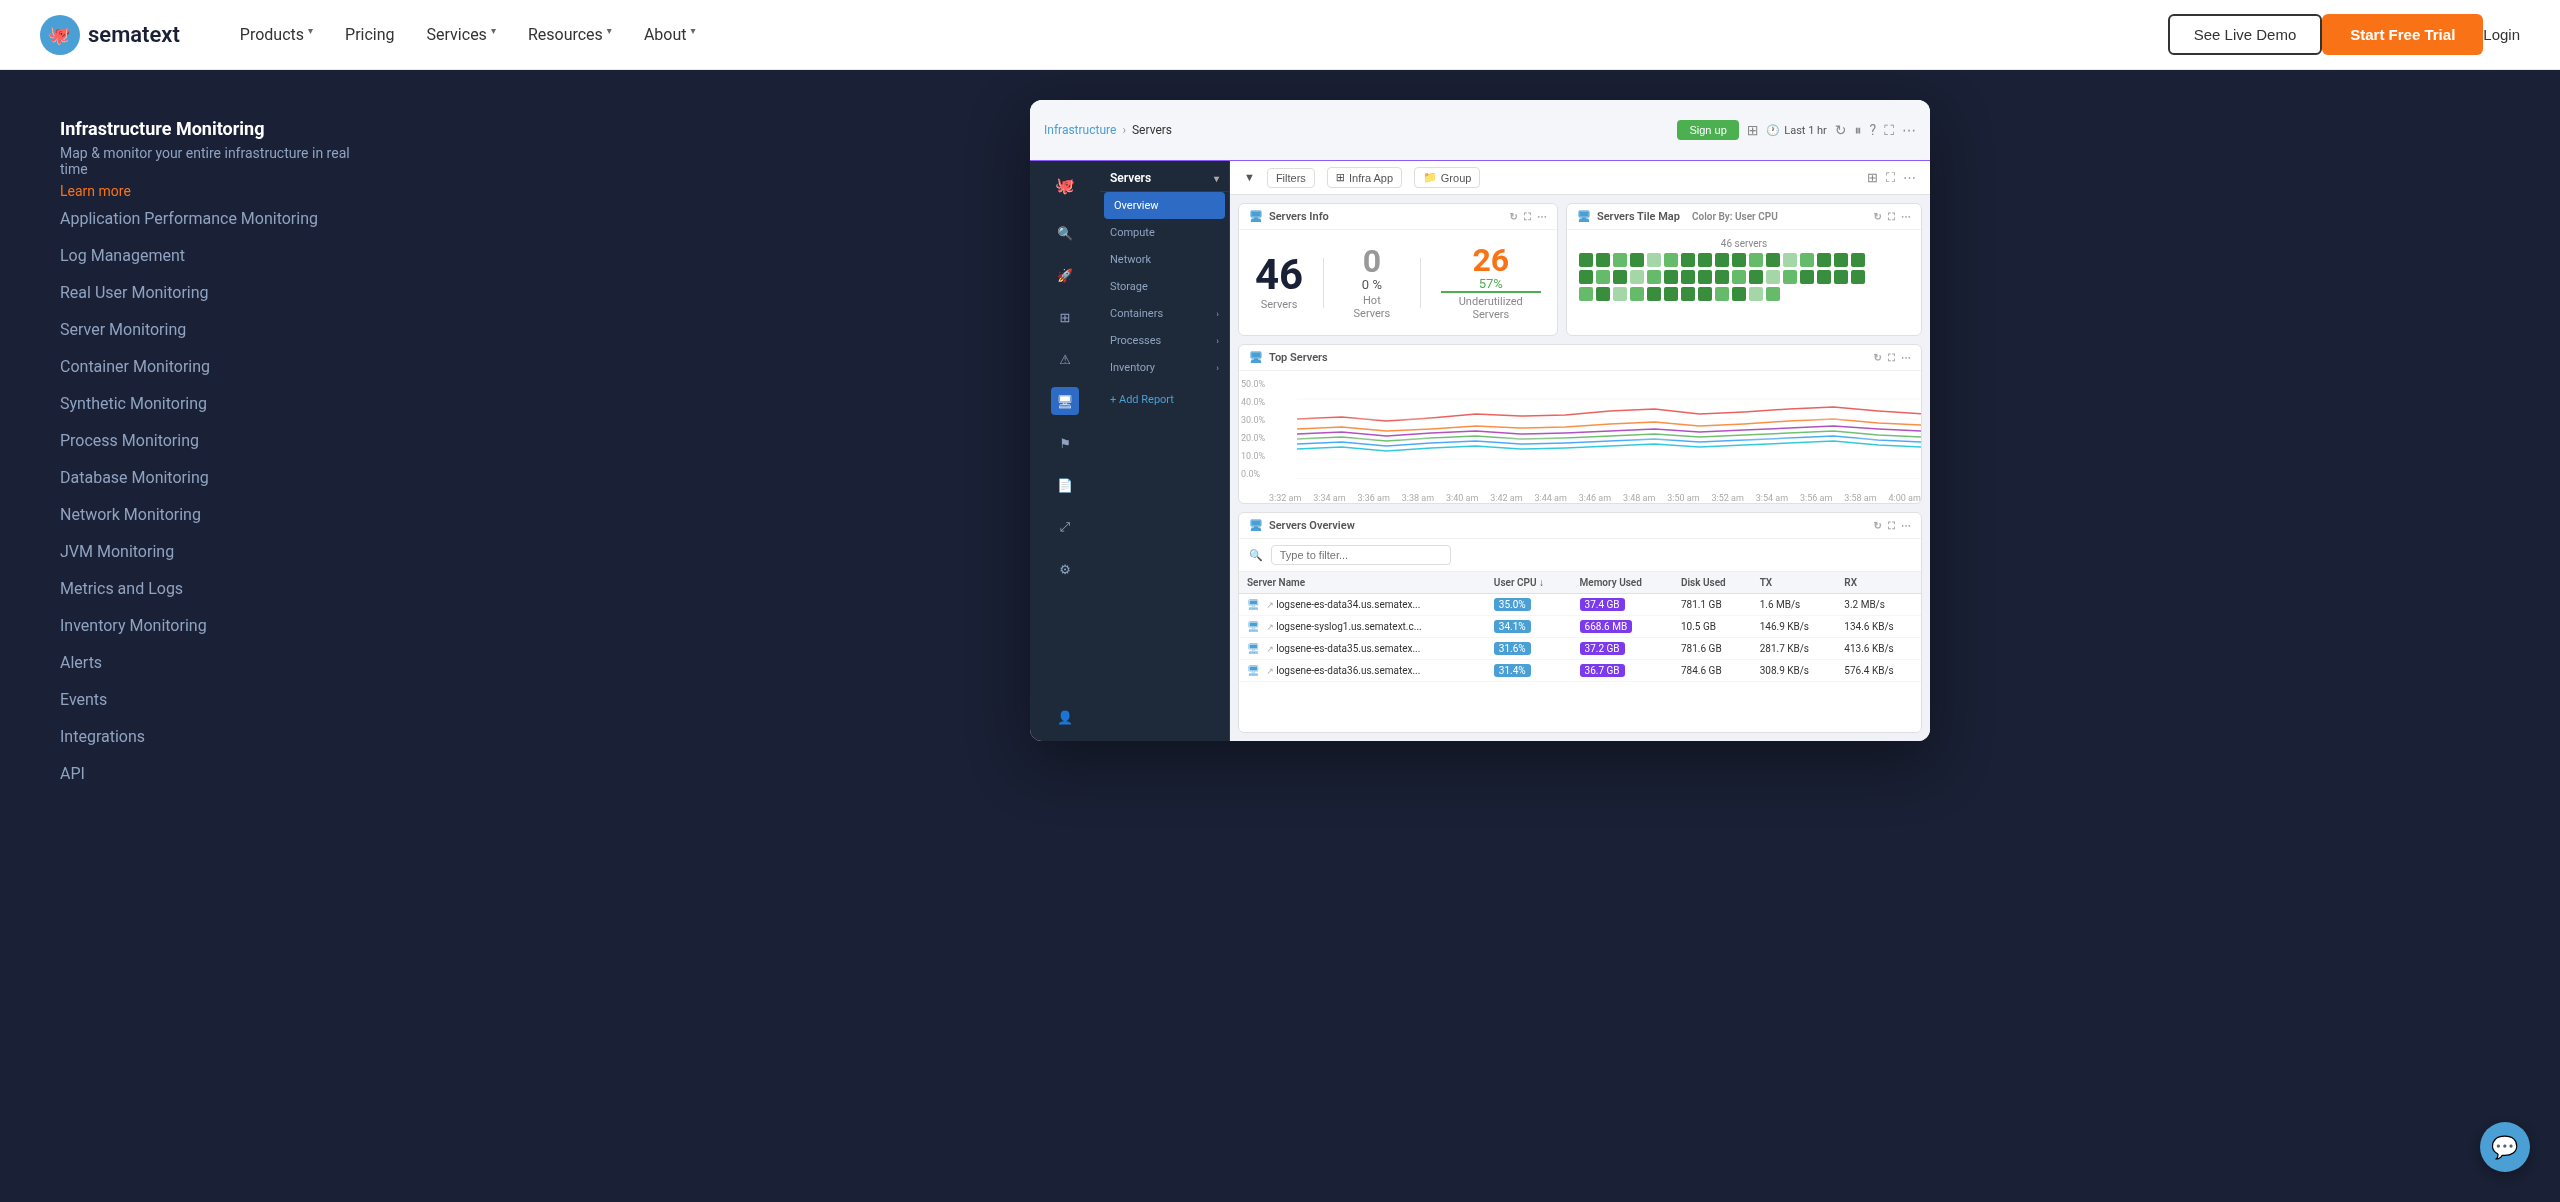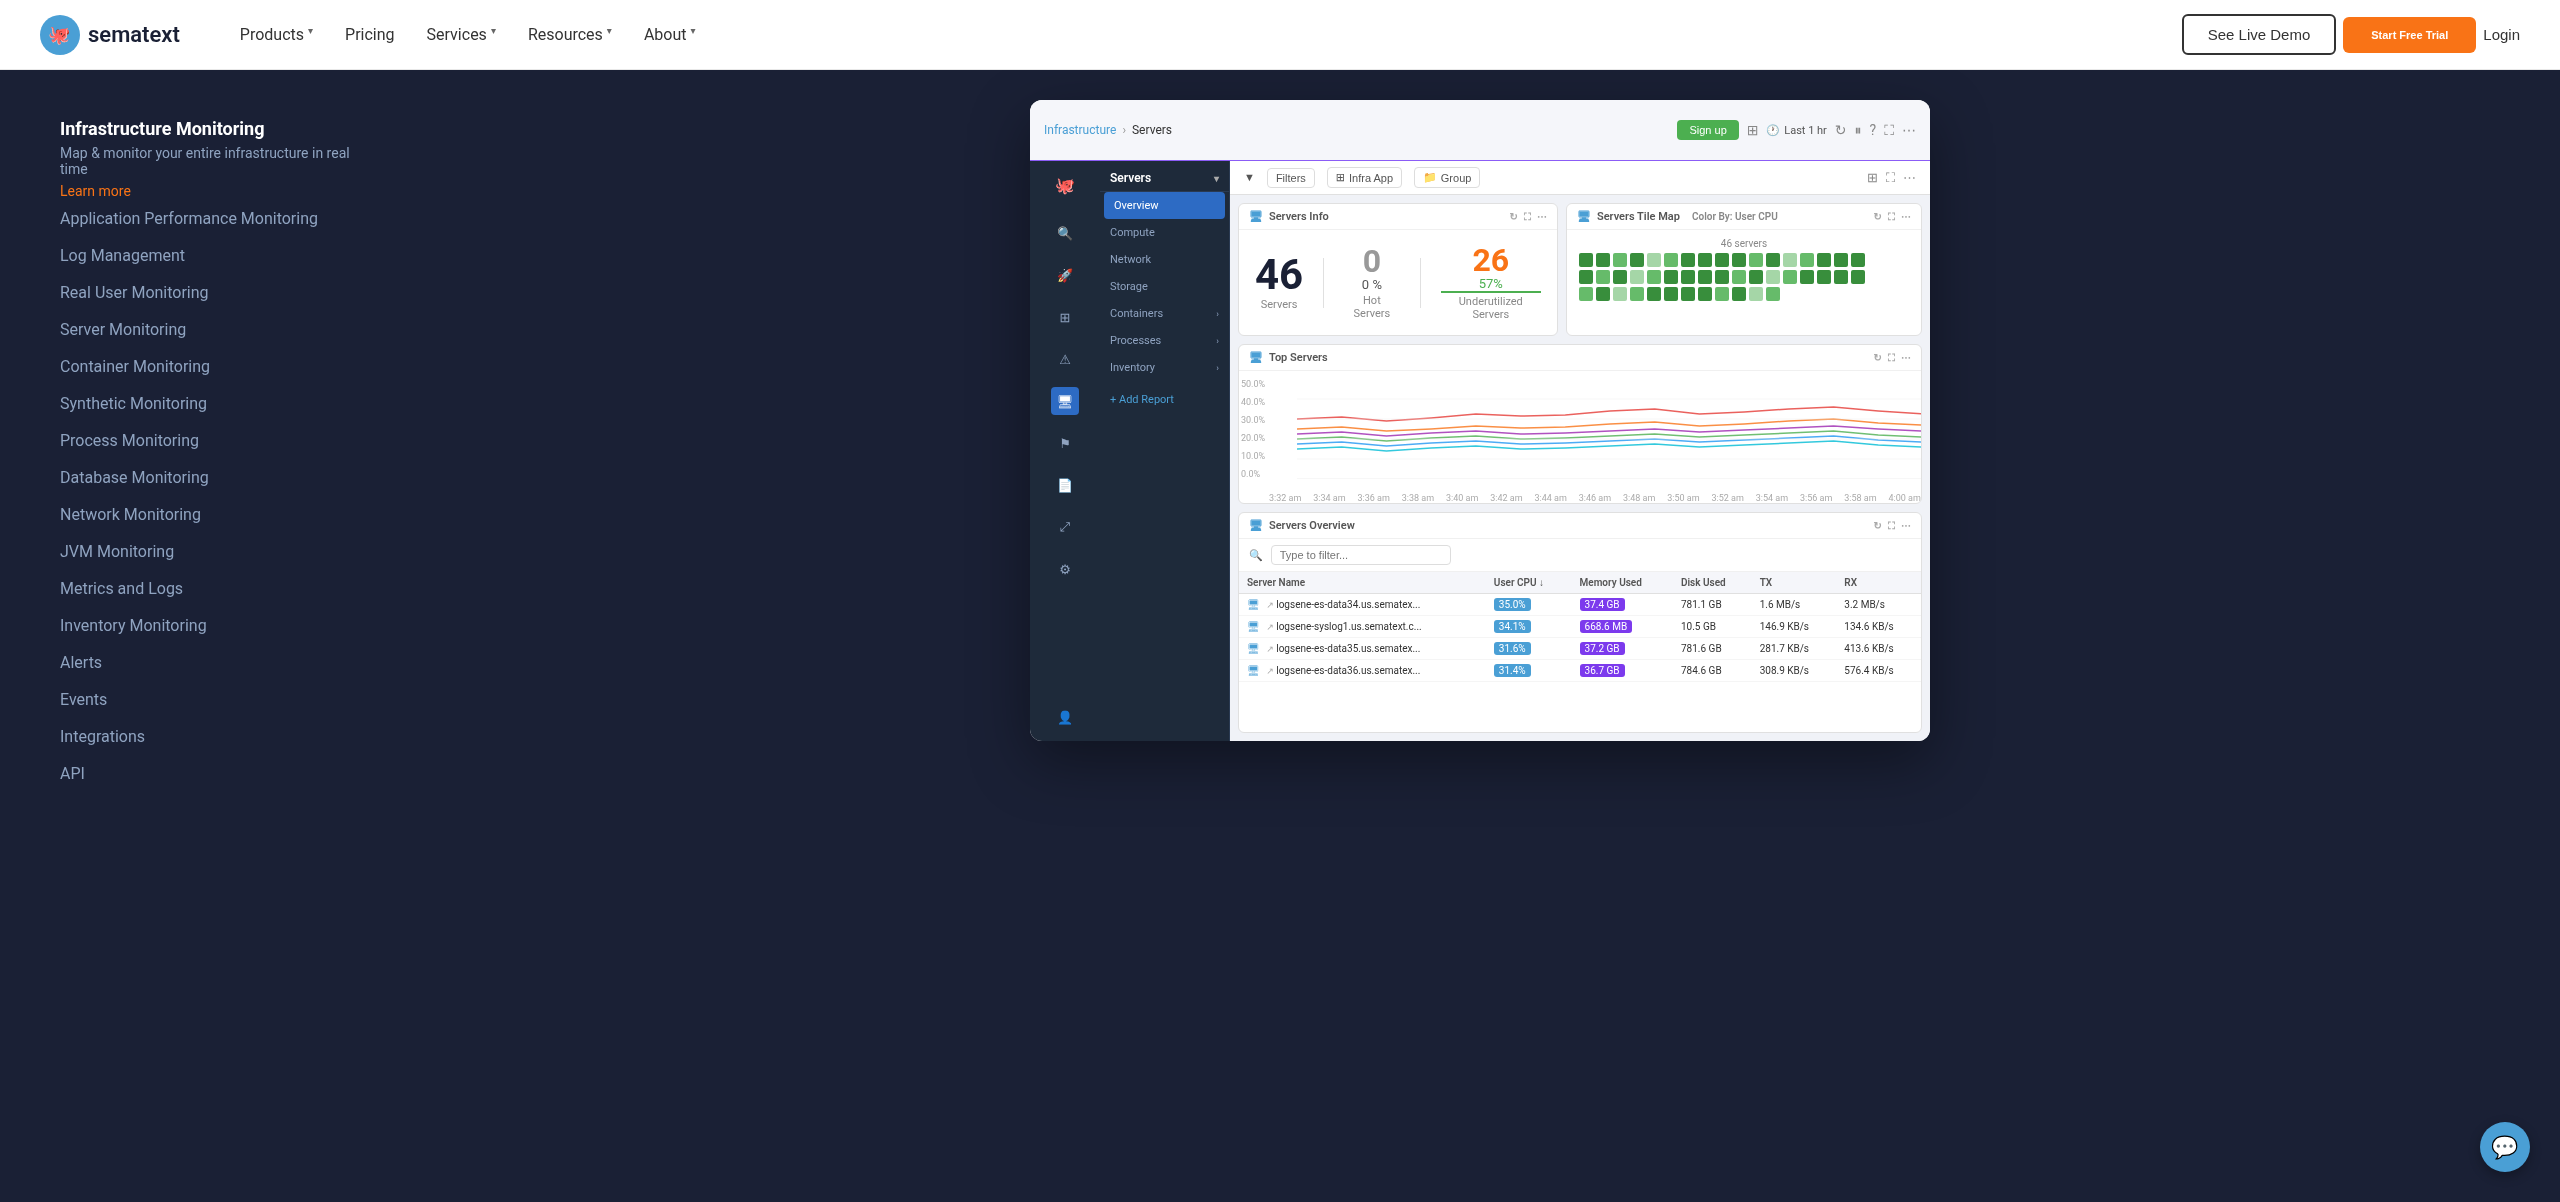--- a/index.html
+++ b/index.html
@@ -44,38 +44,38 @@
       display: flex;
       gap: 4px;
     }
     .nav-link .chevron {
       font-size: 10px;
       color: #666;
     }
     .nav-actions {
       display: flex;
       align-items: center;
-      gap: 7px;
+      gap: 0;
     }
     .btn-demo {
       border: 2px solid #333;
       background: #fff;
       color: #333;
       padding: 10px 24px;
       border-radius: 6px;
       font-size: 15px;
       cursor: pointer;
       font-weight: 500;
     }
     .btn-trial {
       background: #f97316;
       color: #fff;
       padding: 12px 28px;
       border-radius: 6px;
-      font-size: 11px;
+      font-size: 15px;
       cursor: pointer;
       font-weight: 600;
       border: none;
     }
     .btn-login {
       font-size: 15px;
       color: #333;
       cursor: pointer;
       background: none;
       border: none;

